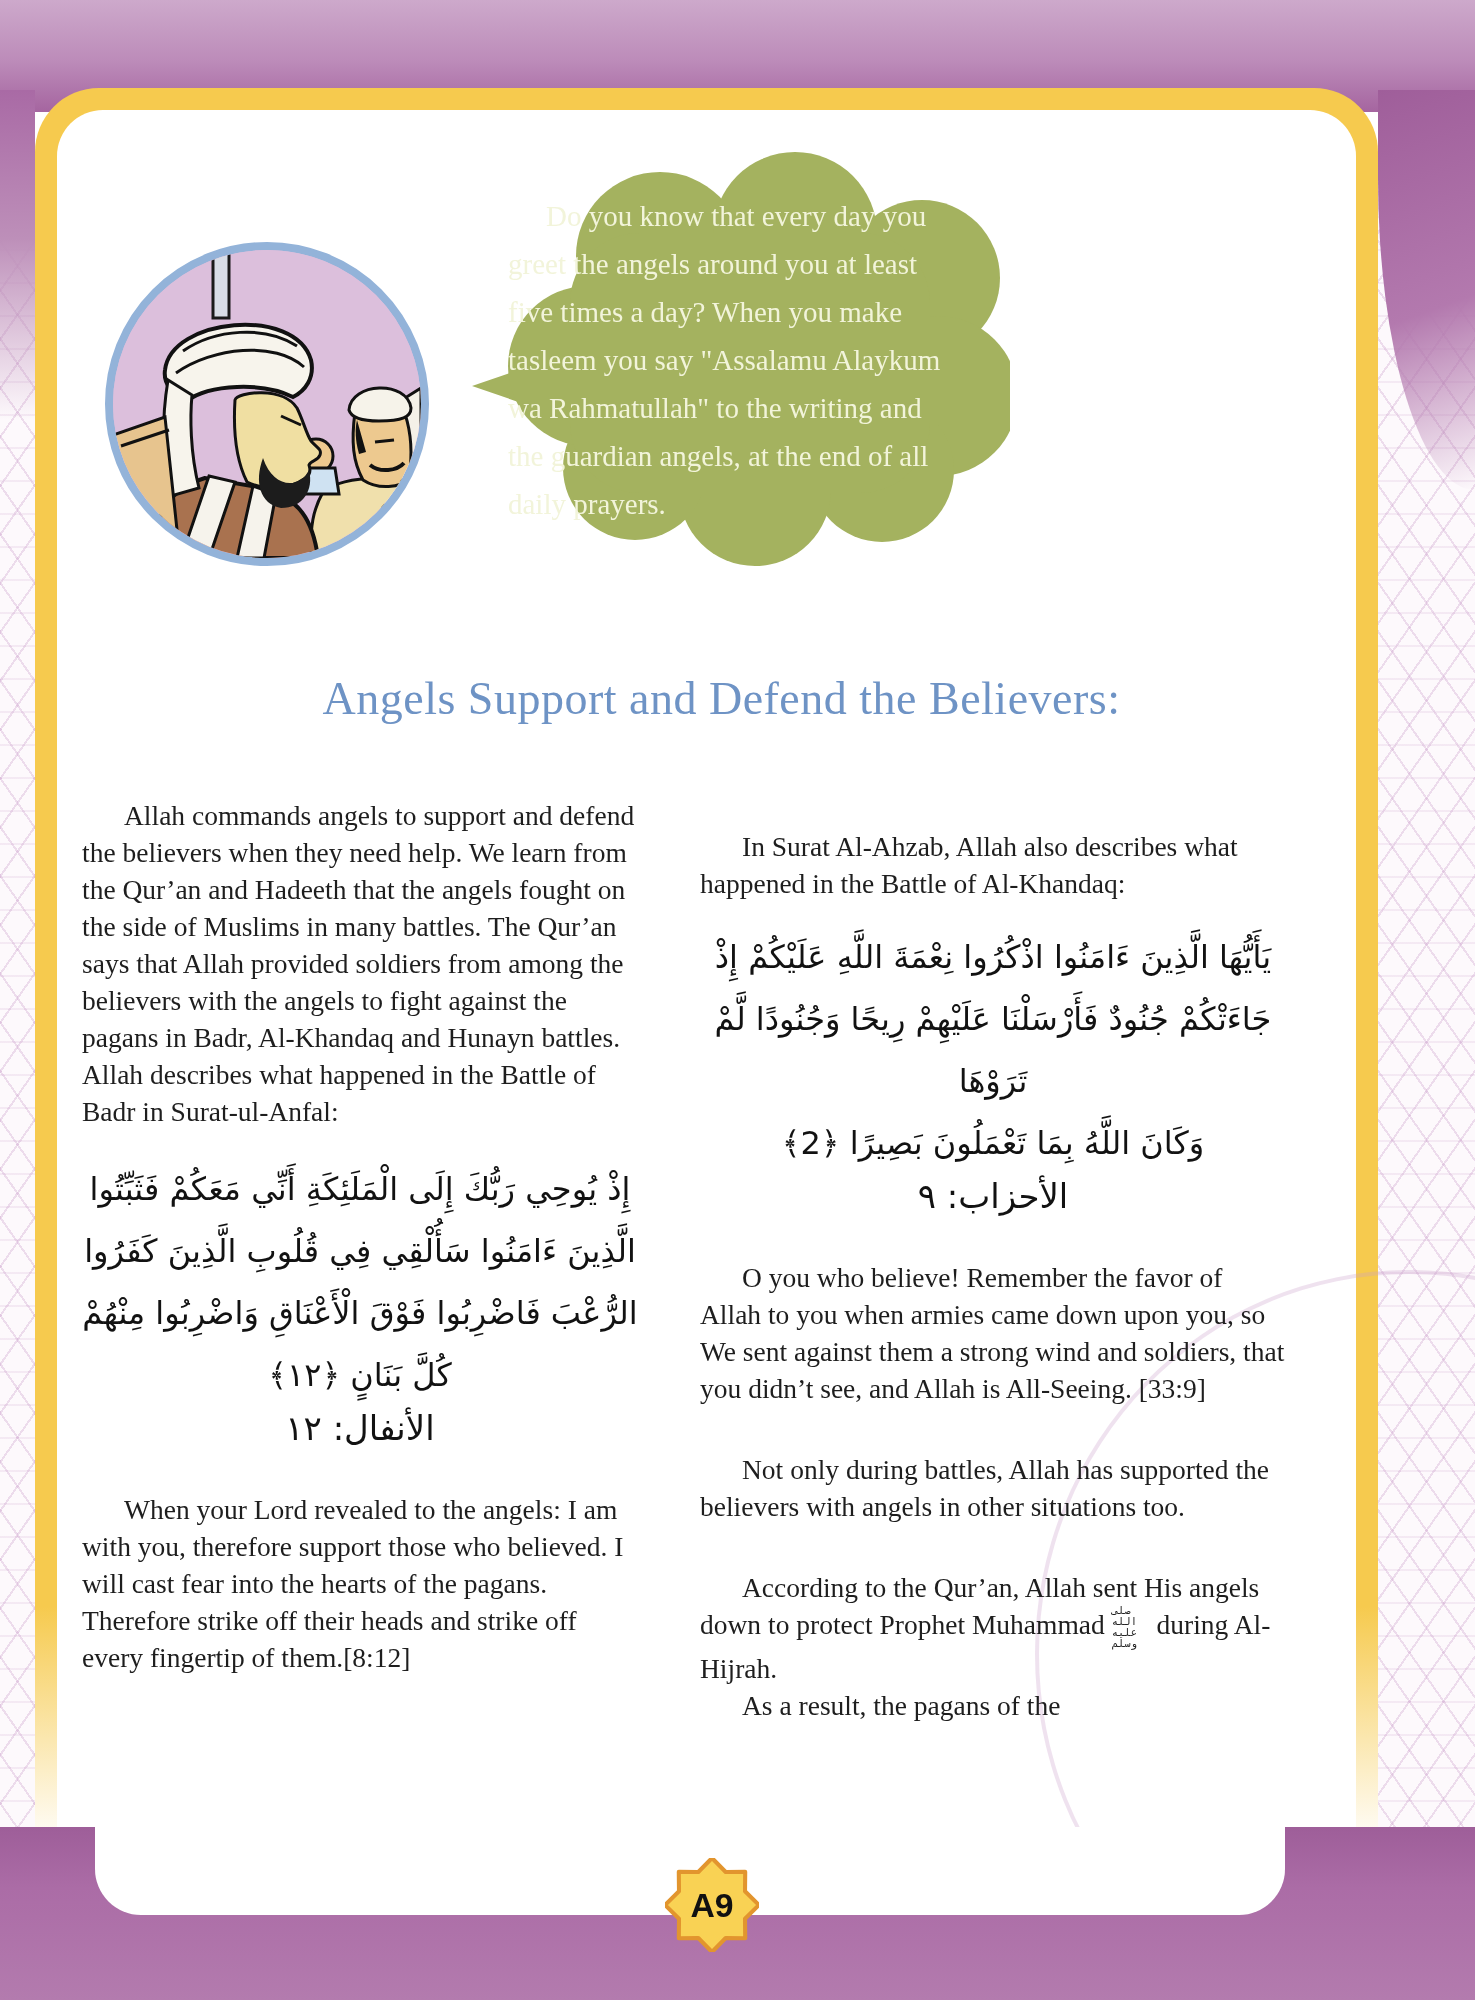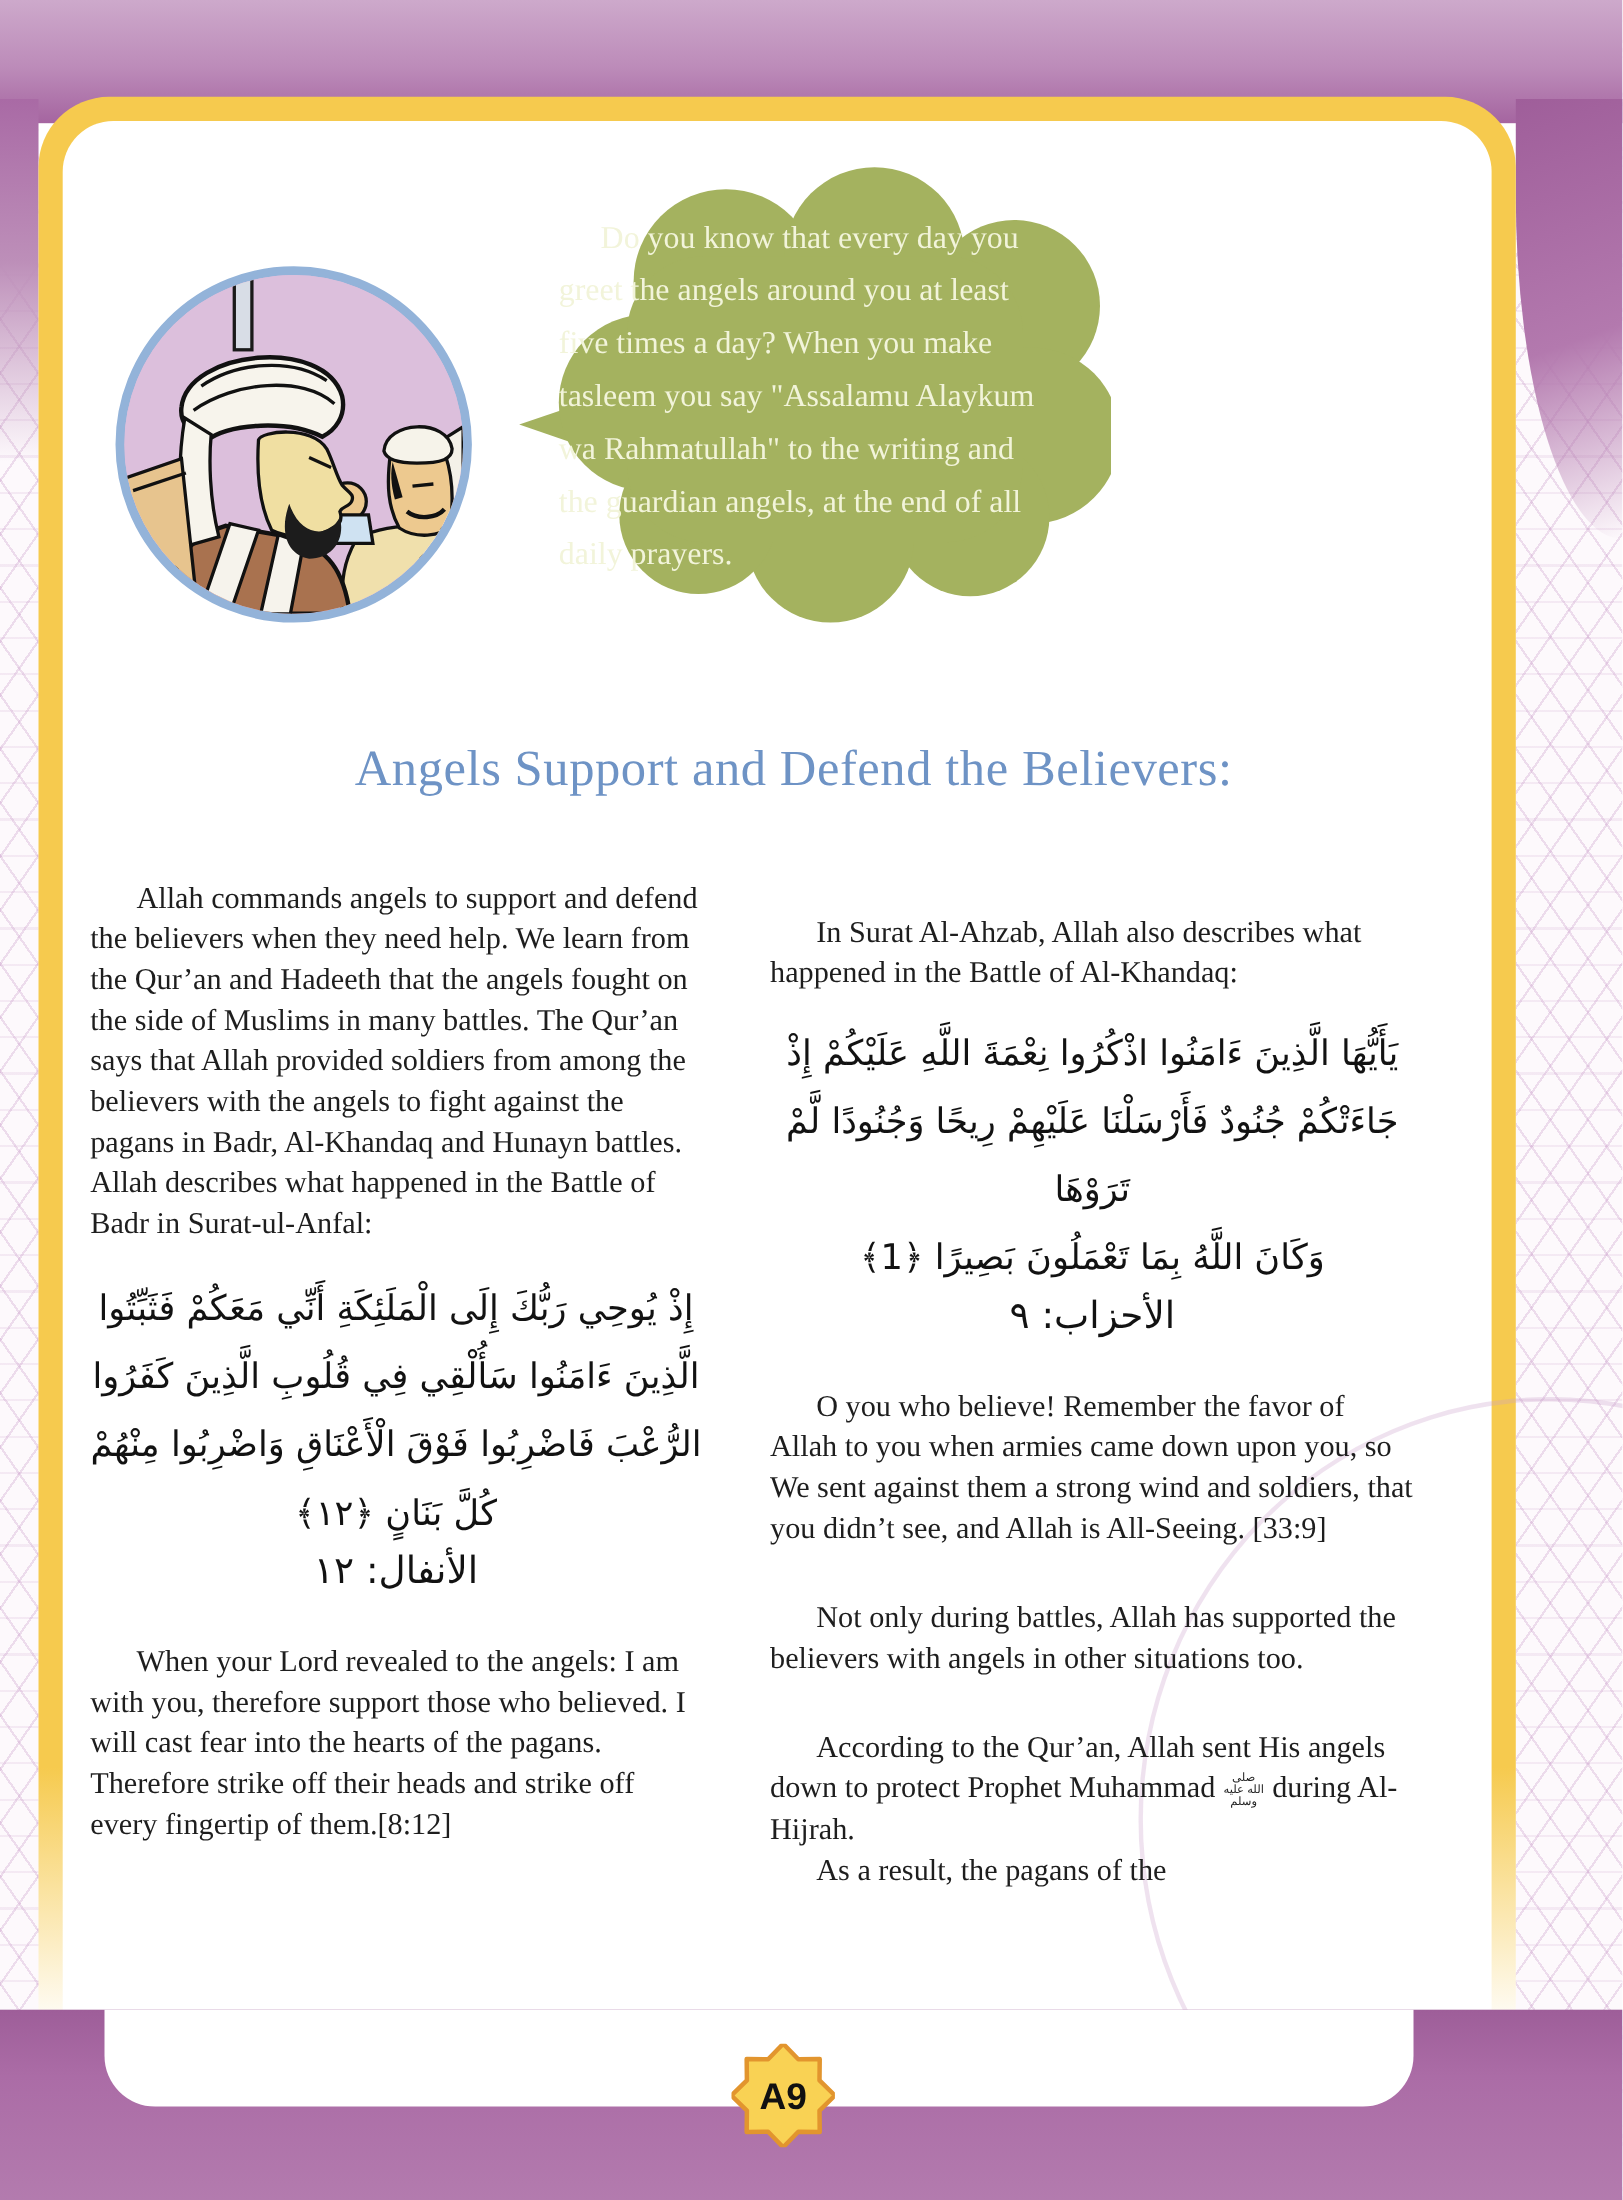--- a/index.html
+++ b/index.html
@@ -56,21 +56,21 @@
   .para{text-indent:42px;}
   .verse{direction:rtl;text-align:center;font-family:"DejaVu Sans", sans-serif;
      font-size:32px;line-height:62px;color:#121212;}
   .verse-ref{direction:rtl;text-align:center;font-family:"DejaVu Sans", sans-serif;
      font-size:34px;margin-top:4px;color:#121212;}
   .v-left{margin-top:28px;}
   .v-right{margin-top:24px;}
   .mt{margin-top:44px;}
   .mt-sm{margin-top:44px;}
   .pbuh{display:inline-block;width:38px;font-size:10.5px;line-height:1.05;
-     text-align:center;vertical-align:middle;font-family:Liberation Sans, sans-serif;
+     text-align:left;vertical-align:middle;font-family:Liberation Mono, monospace;
      text-indent:0;color:#222;}
 
   
   .bottom-band{left:0;top:1827px;width:1475px;height:173px;z-index:5;
      background:linear-gradient(180deg,#9e5e99 0%,#ab6ca6 35%,#b37bae 100%);}
   .bottom-tab{left:95px;top:1827px;width:1190px;height:88px;background:#ffffff;
      border-radius:0 0 46px 46px;z-index:5;}
 
   
   .badge{left:665px;top:1858px;width:94px;height:94px;z-index:6;}
@@ -146,21 +146,21 @@
   </div>
   <div class="verse-ref">الأنفال: ١٢</div>
   <div class="para mt">When your Lord revealed to the angels: I am with you, therefore support those who believed. I will cast fear into the hearts of the pagans. Therefore strike off their heads and strike off every fingertip of them.[8:12]</div>
 </div>
 
 <div class="abs col col-right">
   <div class="para">In Surat Al-Ahzab, Allah also describes what happened in the Battle of Al-Khandaq:</div>
   <div class="verse v-right">
     <div>يَأَيُّهَا الَّذِينَ ءَامَنُوا اذْكُرُوا نِعْمَةَ اللَّهِ عَلَيْكُمْ إِذْ</div>
     <div>جَاءَتْكُمْ جُنُودٌ فَأَرْسَلْنَا عَلَيْهِمْ رِيحًا وَجُنُودًا لَّمْ تَرَوْهَا</div>
-    <div>وَكَانَ اللَّهُ بِمَا تَعْمَلُونَ بَصِيرًا ﴿1﴾</div>
+    <div>وَكَانَ اللَّهُ بِمَا تَعْمَلُونَ بَصِيرًا ﴿2﴾</div>
   </div>
   <div class="verse-ref">الأحزاب: ٩</div>
   <div class="para mt-sm">O you who believe! Remember the favor of Allah to you when armies came down upon you, so We sent against them a strong wind and soldiers, that you didn’t see, and Allah is All-Seeing. [33:9]</div>
   <div class="para mt">Not only during battles, Allah has supported the believers with angels in other situations too.</div>
   <div class="para mt">
     <span>According to the Qur’an, Allah sent His angels down to protect Prophet Muhammad</span>
     <span class="pbuh">صلى الله عليه وسلم</span>
     <span>during Al-Hijrah.</span>
   </div>
   <div class="para">As a result, the pagans of the</div>

